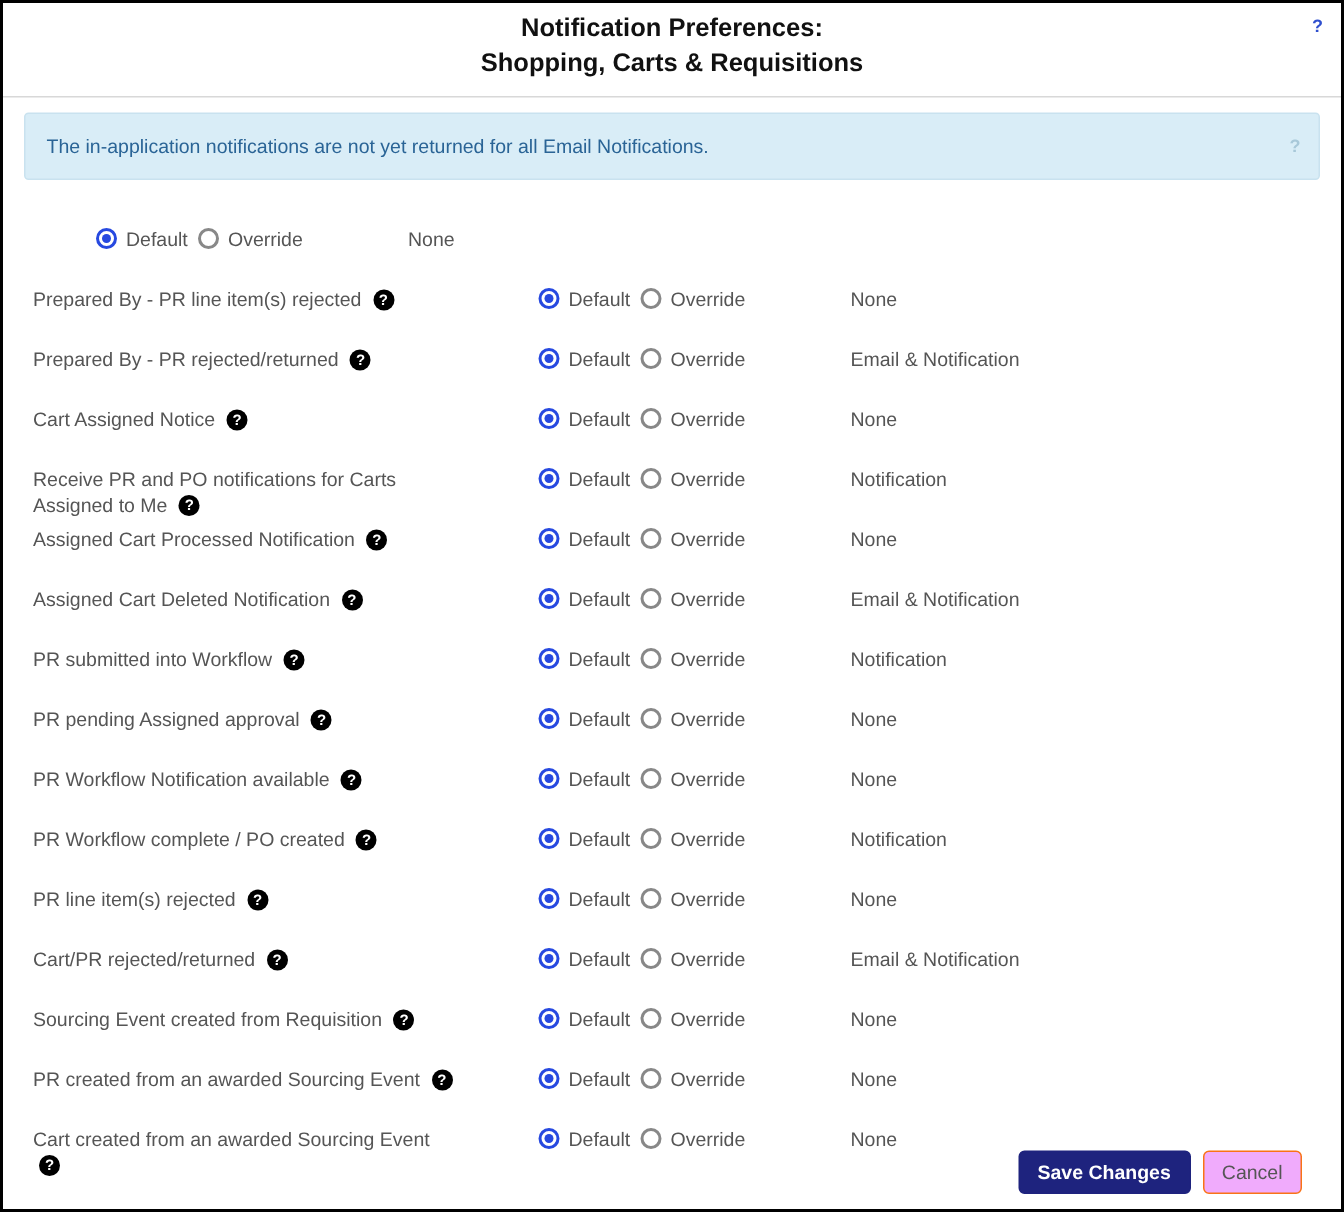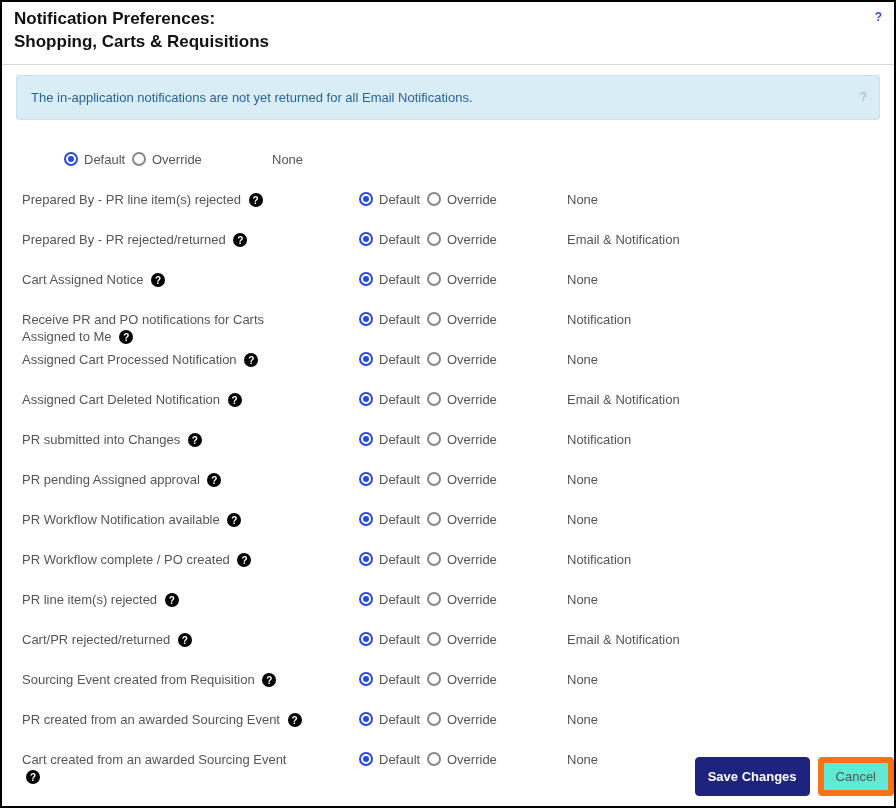--- a/index.html
+++ b/index.html
@@ -16,20 +16,21 @@
     .header {
       padding: 6px 12px 10px 12px;
       border-bottom: 1px solid #d8d8d8;
       position: relative;
     }
     .header h1 {
       font-size: 17px;
       font-weight: 700;
       color: #111;
       line-height: 1.35;
+      text-align: center;
     }
     .help-top {
       position: absolute;
       right: 12px;
       top: 8px;
       color: #2f4fce;
       font-weight: 700;
       font-size: 12px;
       cursor: pointer;
     }
@@ -118,40 +119,40 @@
       position: absolute;
       top: 50%; left: 50%;
       width: 6px; height: 6px;
       background: #2749e0;
       border-radius: 50%;
       transform: translate(-50%, -50%);
     }
     .footer {
       position: absolute;
       bottom: 10px;
-      right: 0;
+      right: 26px;
       display: flex;
       gap: 8px;
     }
     .btn {
       padding: 6px 12px;
       font-size: 13px;
       border-radius: 4px;
       cursor: pointer;
     }
     .btn-primary {
       background: #1e237e;
       color: #fff;
       border: 1px solid #1e237e;
       font-weight: 600;
     }
     .btn-secondary {
-      background: #5eead4;
-      color: #555;
-      border: 6px solid #f97316;
+      background: #f0abfc;
+      color: #555;
+      border: 1px solid #f97316;
     }
   </style>
 </head>
 <body>
 
 <div class="header">
   <h1>
     <span>Notification Preferences:</span><br>
     <span>Shopping, Carts &amp; Requisitions</span>
   </h1>
@@ -241,21 +242,21 @@
         <span class="radio selected"></span>
         <span>Default</span>
       </div>
       <div class="col-override">
         <span class="radio"></span>
         <span>Override</span>
       </div>
       <div class="col-value">Email &amp; Notification</div>
     </div>
     <div class="row">
-      <div class="col-label"><span>PR submitted into Changes</span> <span class="q-icon">?</span></div>
+      <div class="col-label"><span>PR submitted into Workflow</span> <span class="q-icon">?</span></div>
       <div class="col-default">
         <span class="radio selected"></span>
         <span>Default</span>
       </div>
       <div class="col-override">
         <span class="radio"></span>
         <span>Override</span>
       </div>
       <div class="col-value">Notification</div>
     </div>

